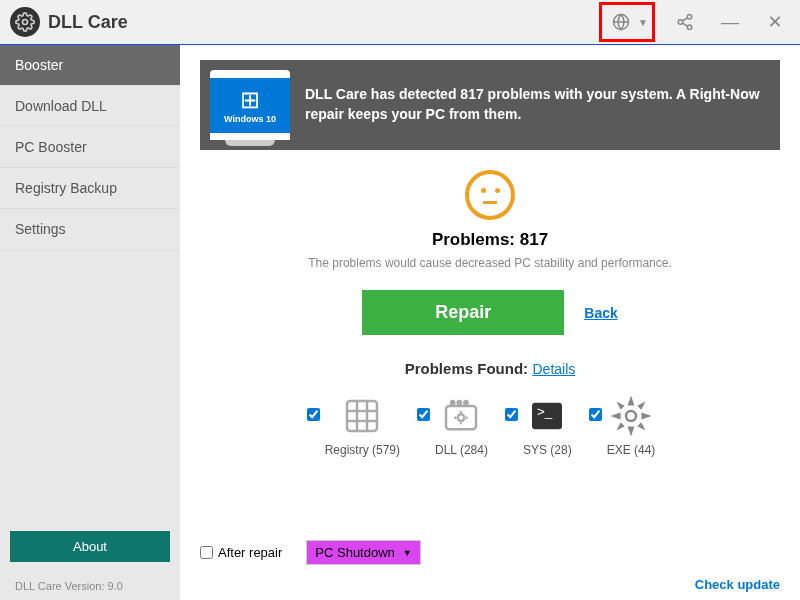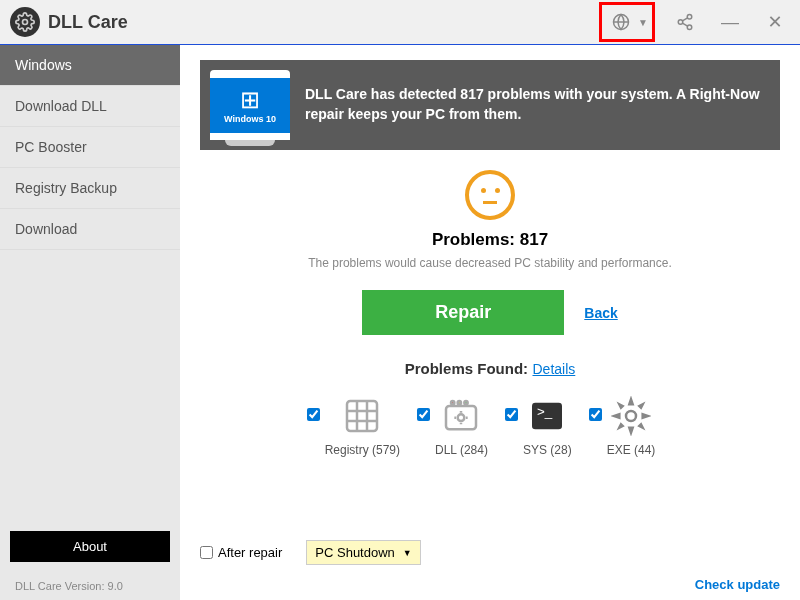--- a/index.html
+++ b/index.html
@@ -11,21 +11,21 @@
     .titlebar-btns { display: flex; gap: 15px; align-items: center; }
     .titlebar-btn { width: 30px; height: 30px; display: flex; align-items: center; justify-content: center; cursor: pointer; color: #888; font-size: 18px; }
     .highlight-box { border: 3px solid #ff0000; padding: 2px 4px; display: flex; align-items: center; gap: 2px; }
     
     .container { display: flex; height: 555px; }
     .sidebar { width: 180px; background: #e8e8e8; display: flex; flex-direction: column; }
     .sidebar-item { padding: 12px 15px; color: #555; cursor: pointer; font-size: 14px; border-bottom: 1px solid #ddd; position: relative; }
     .sidebar-item.active { background: #6a6a6a; color: #fff; }
     .sidebar-item.active::after { content: ''; position: absolute; right: -10px; top: 50%; transform: translateY(-50%); border-left: 10px solid #6a6a6a; border-top: 20px solid transparent; border-bottom: 20px solid transparent; }
     .sidebar-spacer { flex: 1; }
-    .about-btn { margin: 10px; padding: 8px; background: #000000; color: #fff; text-align: center; cursor: pointer; font-size: 13px; }
+    .about-btn { margin: 10px; padding: 8px; background: #0f766e; color: #fff; text-align: center; cursor: pointer; font-size: 13px; }
     .version { padding: 8px 15px; font-size: 11px; color: #888; }
     
     .main { flex: 1; background: #fff; padding: 15px 20px; position: relative; overflow: hidden; }
     .banner { background: #5a5a5a; display: flex; align-items: center; padding: 10px; gap: 15px; }
     .monitor { width: 90px; height: 70px; background: #fff; border-radius: 4px 4px 0 0; position: relative; display: flex; align-items: center; justify-content: center; flex-direction: column; }
     .monitor-screen { width: 80px; height: 55px; background: #0078d7; display: flex; align-items: center; justify-content: center; flex-direction: column; }
     .monitor::after { content: ''; position: absolute; bottom: -6px; left: 15px; right: 15px; height: 6px; background: #ccc; border-radius: 0 0 10px 10px; }
     .win-logo { color: #fff; font-size: 24px; }
     .win-label { color: #fff; font-size: 9px; font-weight: bold; }
     .banner-text { color: #fff; font-size: 14px; font-weight: bold; line-height: 1.4; }
@@ -44,21 +44,21 @@
     .found-title { font-size: 15px; font-weight: bold; color: #333; }
     .details-link { color: #0078d7; text-decoration: underline; font-size: 14px; cursor: pointer; }
     .categories { display: flex; justify-content: center; gap: 35px; margin-top: 15px; }
     .category { display: flex; flex-direction: column; align-items: center; gap: 5px; position: relative; }
     .cat-check { position: absolute; left: -18px; top: 15px; accent-color: #0078d7; }
     .cat-icon { width: 45px; height: 45px; display: flex; align-items: center; justify-content: center; }
     .cat-label { font-size: 12px; color: #555; }
     
     .bottom-row { position: absolute; bottom: 35px; left: 20px; display: flex; align-items: center; gap: 24px; font-size: 13px; }
     .after-check { display: flex; align-items: center; gap: 5px; }
-    .dropdown { background: #fef9c3; border: 1px solid #ccc; padding: 4px 8px; display: flex; align-items: center; gap: 8px; cursor: pointer; }
+    .dropdown { background: #d946ef; border: 1px solid #ccc; padding: 4px 8px; display: flex; align-items: center; gap: 8px; cursor: pointer; }
     .check-update { position: absolute; bottom: 8px; right: 20px; color: #0078d7; font-weight: bold; font-size: 13px; cursor: pointer; }
     
     .icon-svg { width: 40px; height: 40px; }
   </style>
 </head>
 <body>
 
 <div class="titlebar">
   <div class="logo-icon">
     <svg width="20" height="20" viewBox="0 0 24 24" fill="none" stroke="#ccc" stroke-width="2">
@@ -87,25 +87,25 @@
           <line x1="15.41" y1="6.51" x2="8.59" y2="10.49"></line>
         </svg>
     </div>
     <div class="titlebar-btn">—</div>
     <div class="titlebar-btn">✕</div>
   </div>
 </div>
 
 <div class="container">
   <div class="sidebar">
-    <div class="sidebar-item active"><span>Windows</span></div>
+    <div class="sidebar-item active"><span>Booster</span></div>
     <div class="sidebar-item"><span>Download DLL</span></div>
     <div class="sidebar-item"><span>PC Booster</span></div>
     <div class="sidebar-item"><span>Registry Backup</span></div>
-    <div class="sidebar-item"><span>Download</span></div>
+    <div class="sidebar-item"><span>Settings</span></div>
     <div class="sidebar-spacer"></div>
     <div class="about-btn">About</div>
     <div class="version">DLL Care Version: 9.0</div>
   </div>
 
   <div class="main">
     <div class="banner">
       <div class="monitor">
         <div class="monitor-screen">
           <div class="win-logo">⊞</div>

